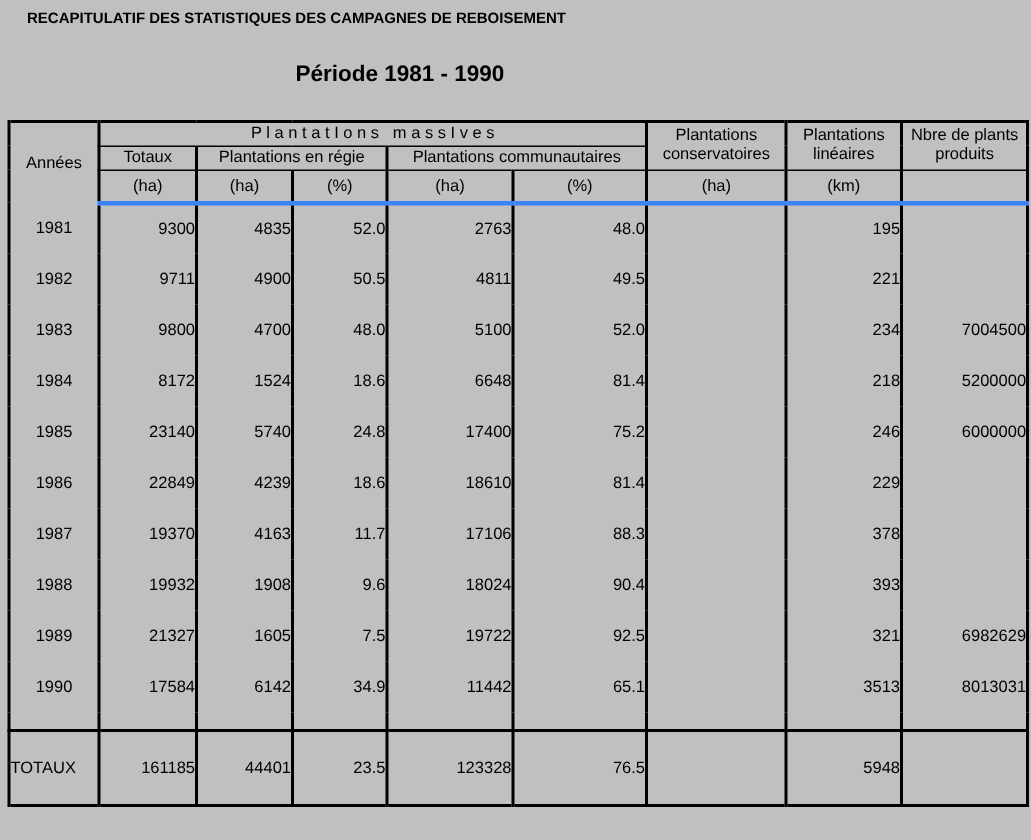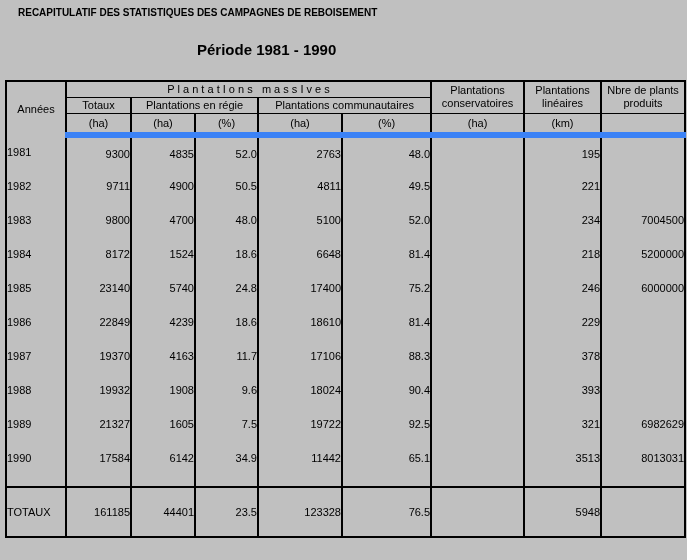--- a/index.html
+++ b/index.html
@@ -35,28 +35,28 @@
     padding:0;
     overflow:hidden;
   }
   thead th { text-align:center; vertical-align:middle; }
   tr.h1 { height:16px; }
   tr.h2 { height:16px; }
   tr.units { height:22px; }
   th.massives { border-bottom:1px solid #000; white-space:pre;margin-left:16px; }
   tr.h2 th { border-bottom:1px solid #000; }
   th.span2 { border-bottom:1px solid #000; white-space:pre-line; line-height:13px;margin-top:20px; }
-  tr.units th { border-bottom:6px solid #3b82f6; }
+  tr.units th { border-bottom:3px solid #3b82f6; }
   tbody td { border-top:none; border-bottom:none; vertical-align:middle; }
   tr.data { height:34px; }
   tr.spacer { height:12px; }
   tr.spacer td { border-bottom:2px solid #000; }
   tr.totals { height:50px; }
   td.num { text-align:right; padding-right:4px; }
-  td.yr  { text-align:left; }
+  td.yr  { text-align:center; }
   td.lbl { text-align:left; padding-left:2px; }
 </style>
 </head>
 <body>
 
 <div class="title">RECAPITULATIF DES STATISTIQUES DES CAMPAGNES DE REBOISEMENT</div>
 <div class="subtitle">Période 1981 - 1990</div>
 
 <table class="stats">
   <colgroup>

